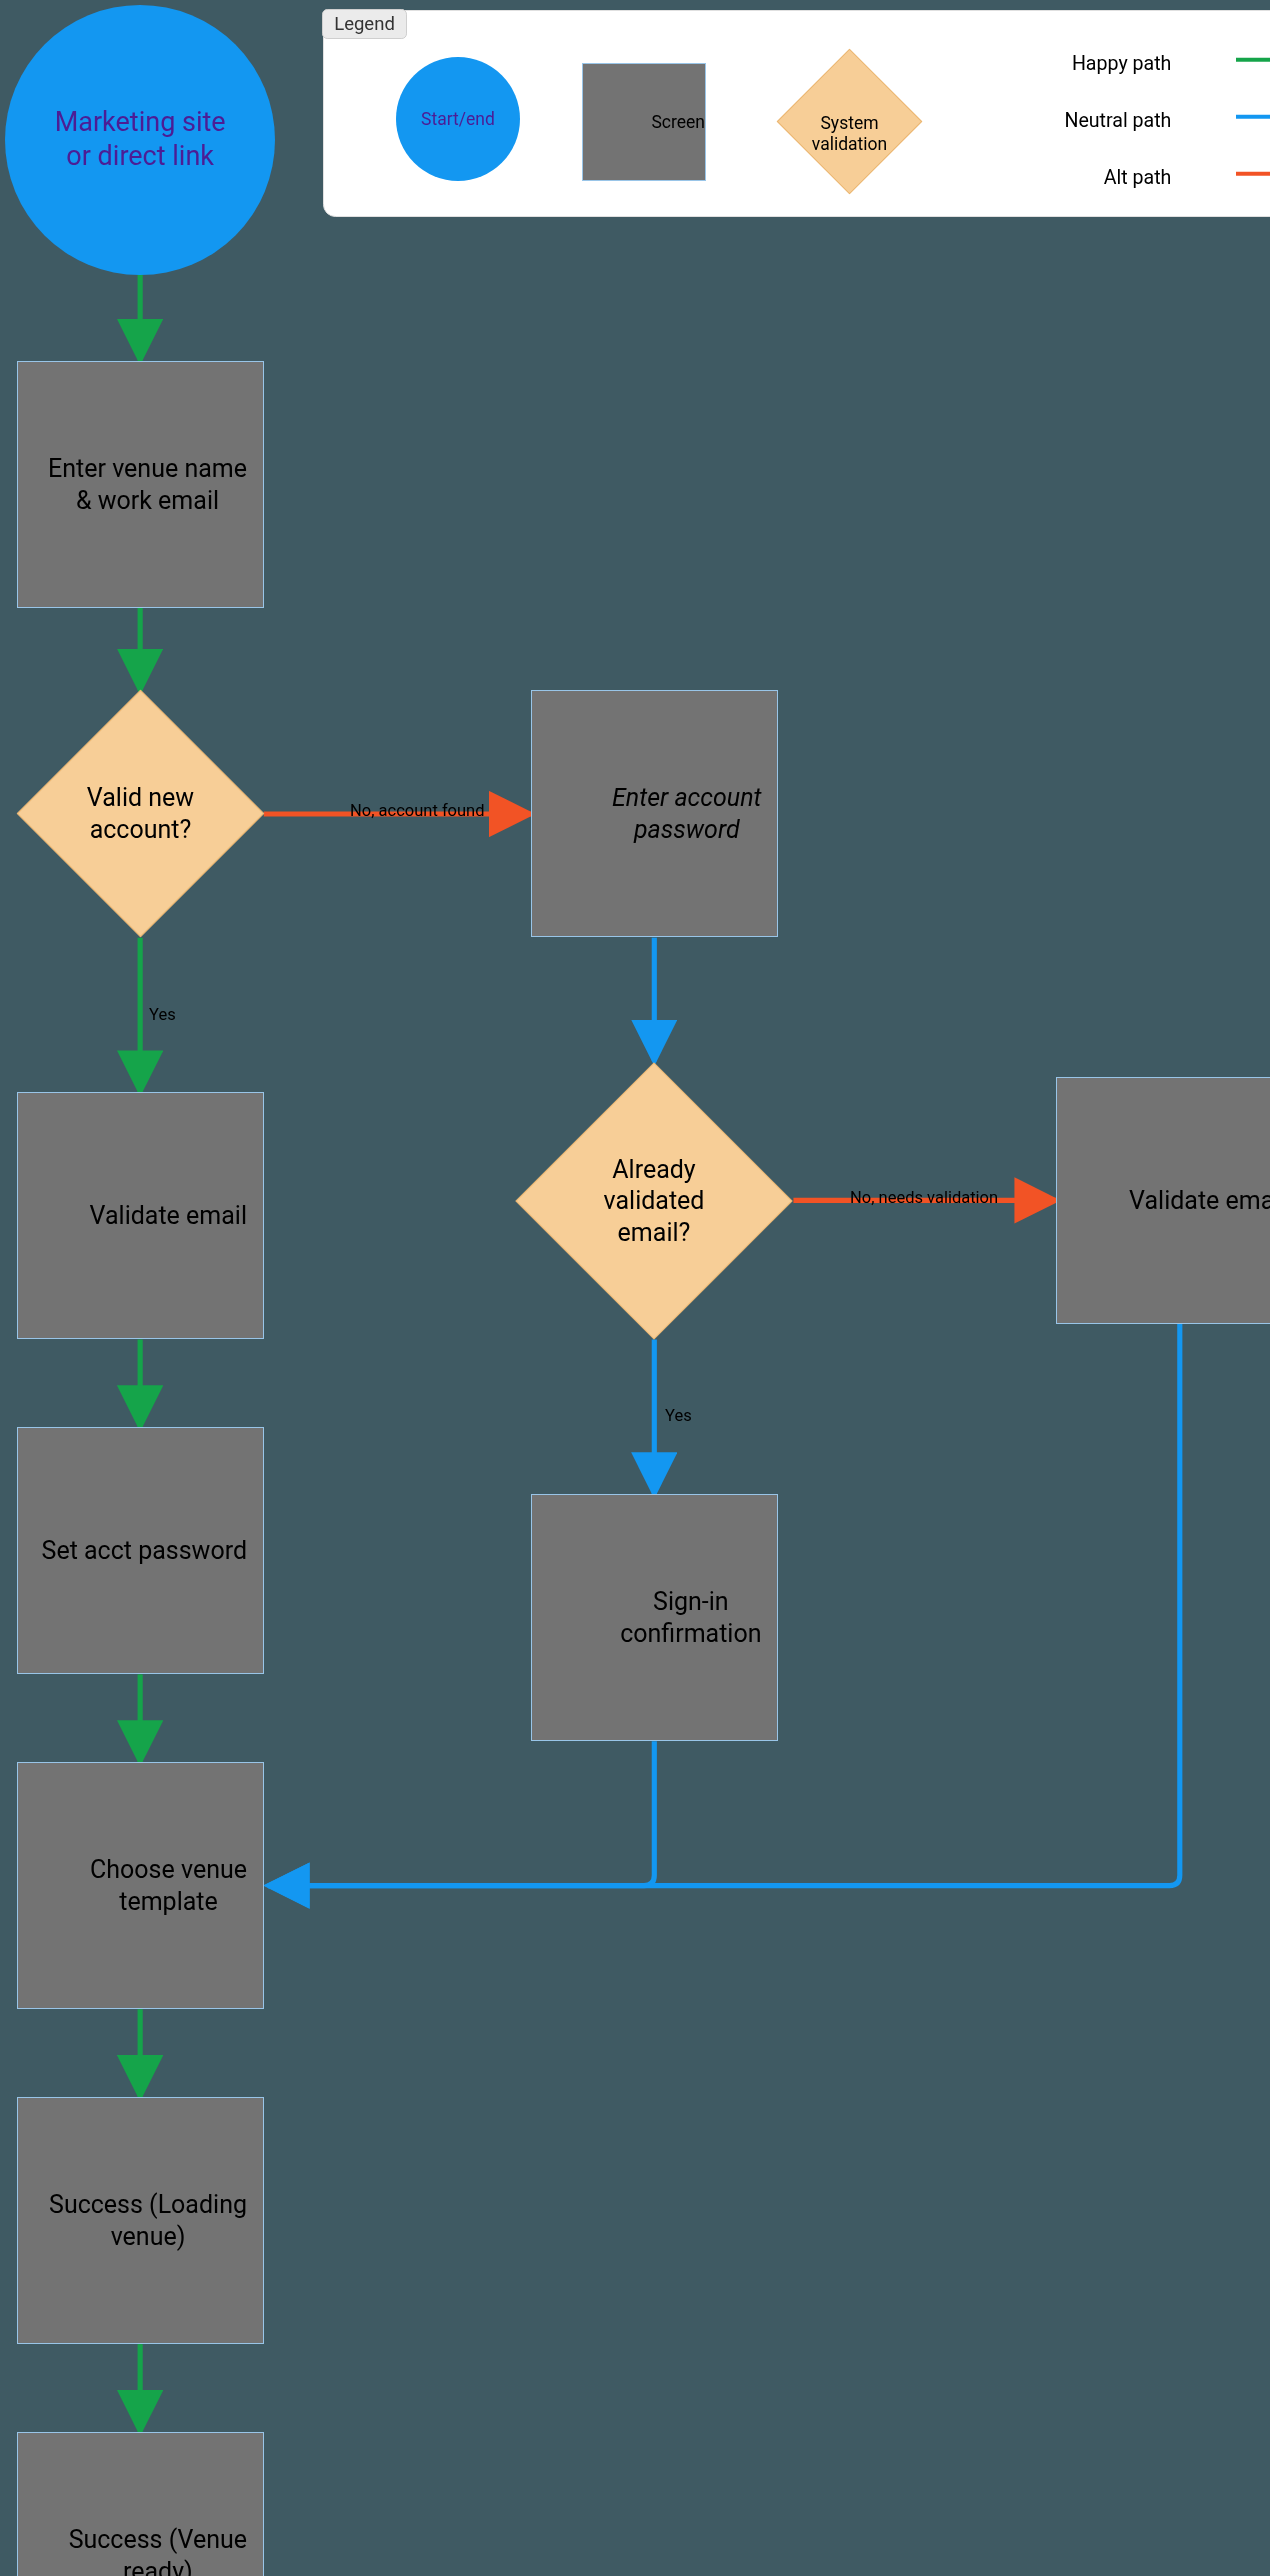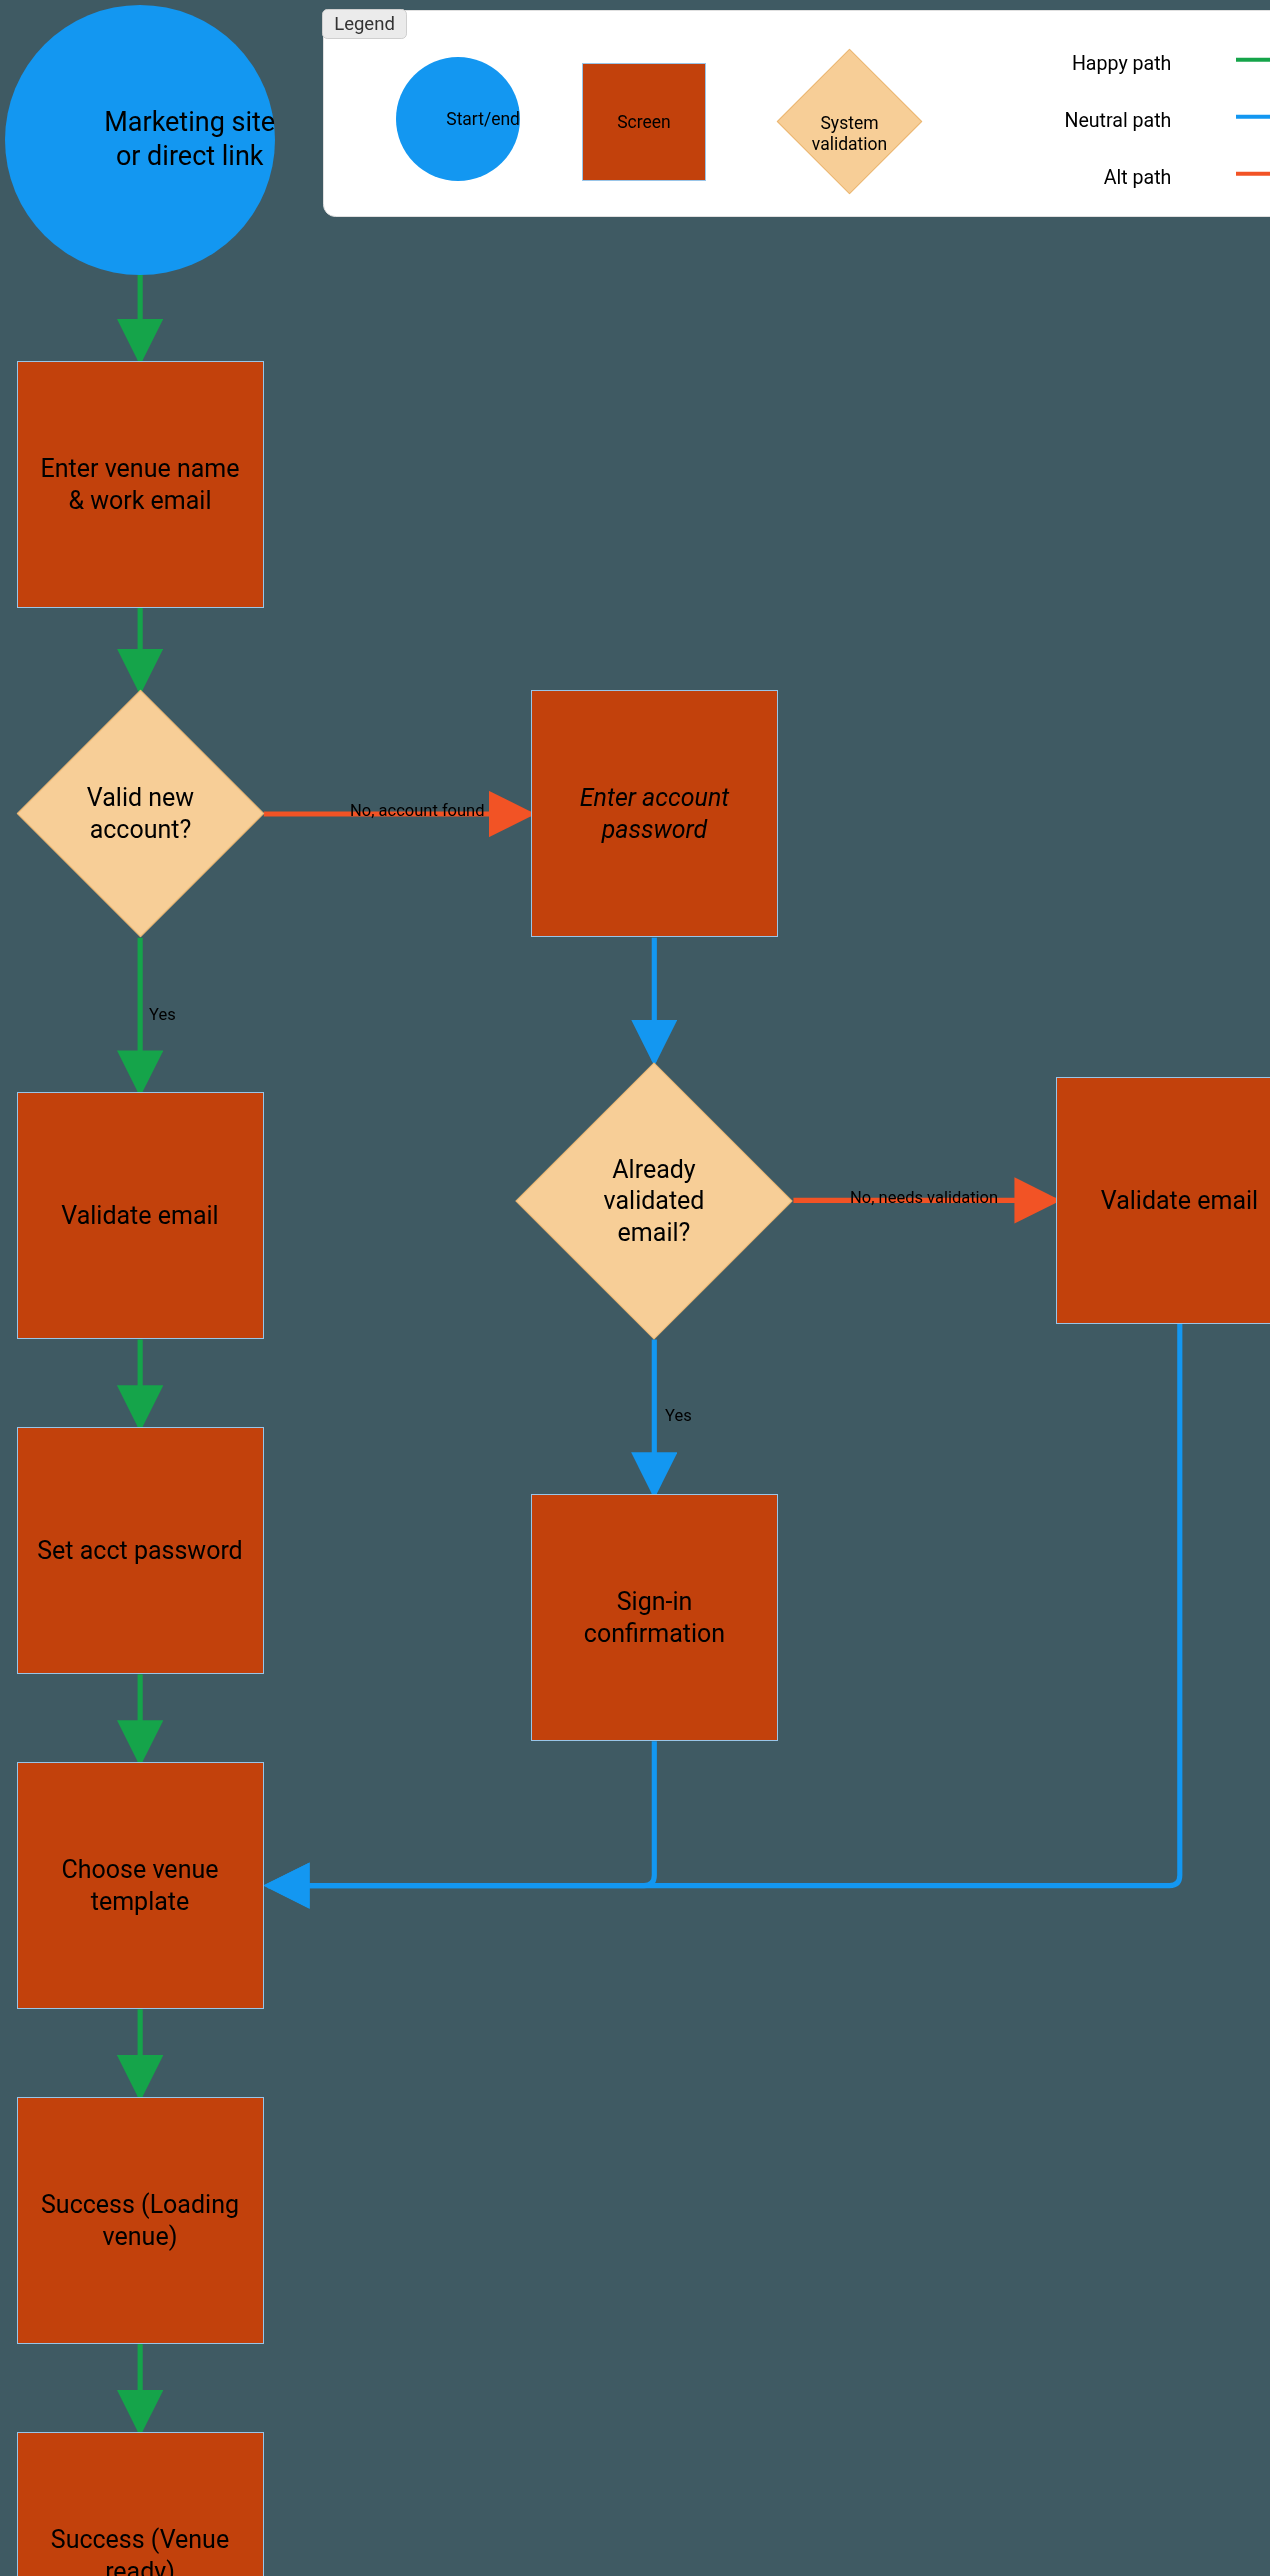--- a/index.html
+++ b/index.html
@@ -21,26 +21,26 @@
     position: absolute;
     display: flex;
     align-items: center;
     justify-content: center;
     text-align: center;
     color: #000;
   }
   .circle {
     border-radius: 50%;
     background: #1397f1;
-    color: #000000;
+    color: #4c1d95;
+  }
+  .square {
+    background: #737373;
+    border: 1.5px solid #99c5e8;
     justify-content: flex-end;
-  }
-  .square {
-    background: #c2410c;
-    border: 1.5px solid #99c5e8;
   }
   .diamond-wrap {
     position: absolute;
   }
   .diamond {
     position: absolute;
     inset: 0;
     background: #f7ce97;
     border: 1.5px solid #eab570;
     transform: rotate(45deg);

